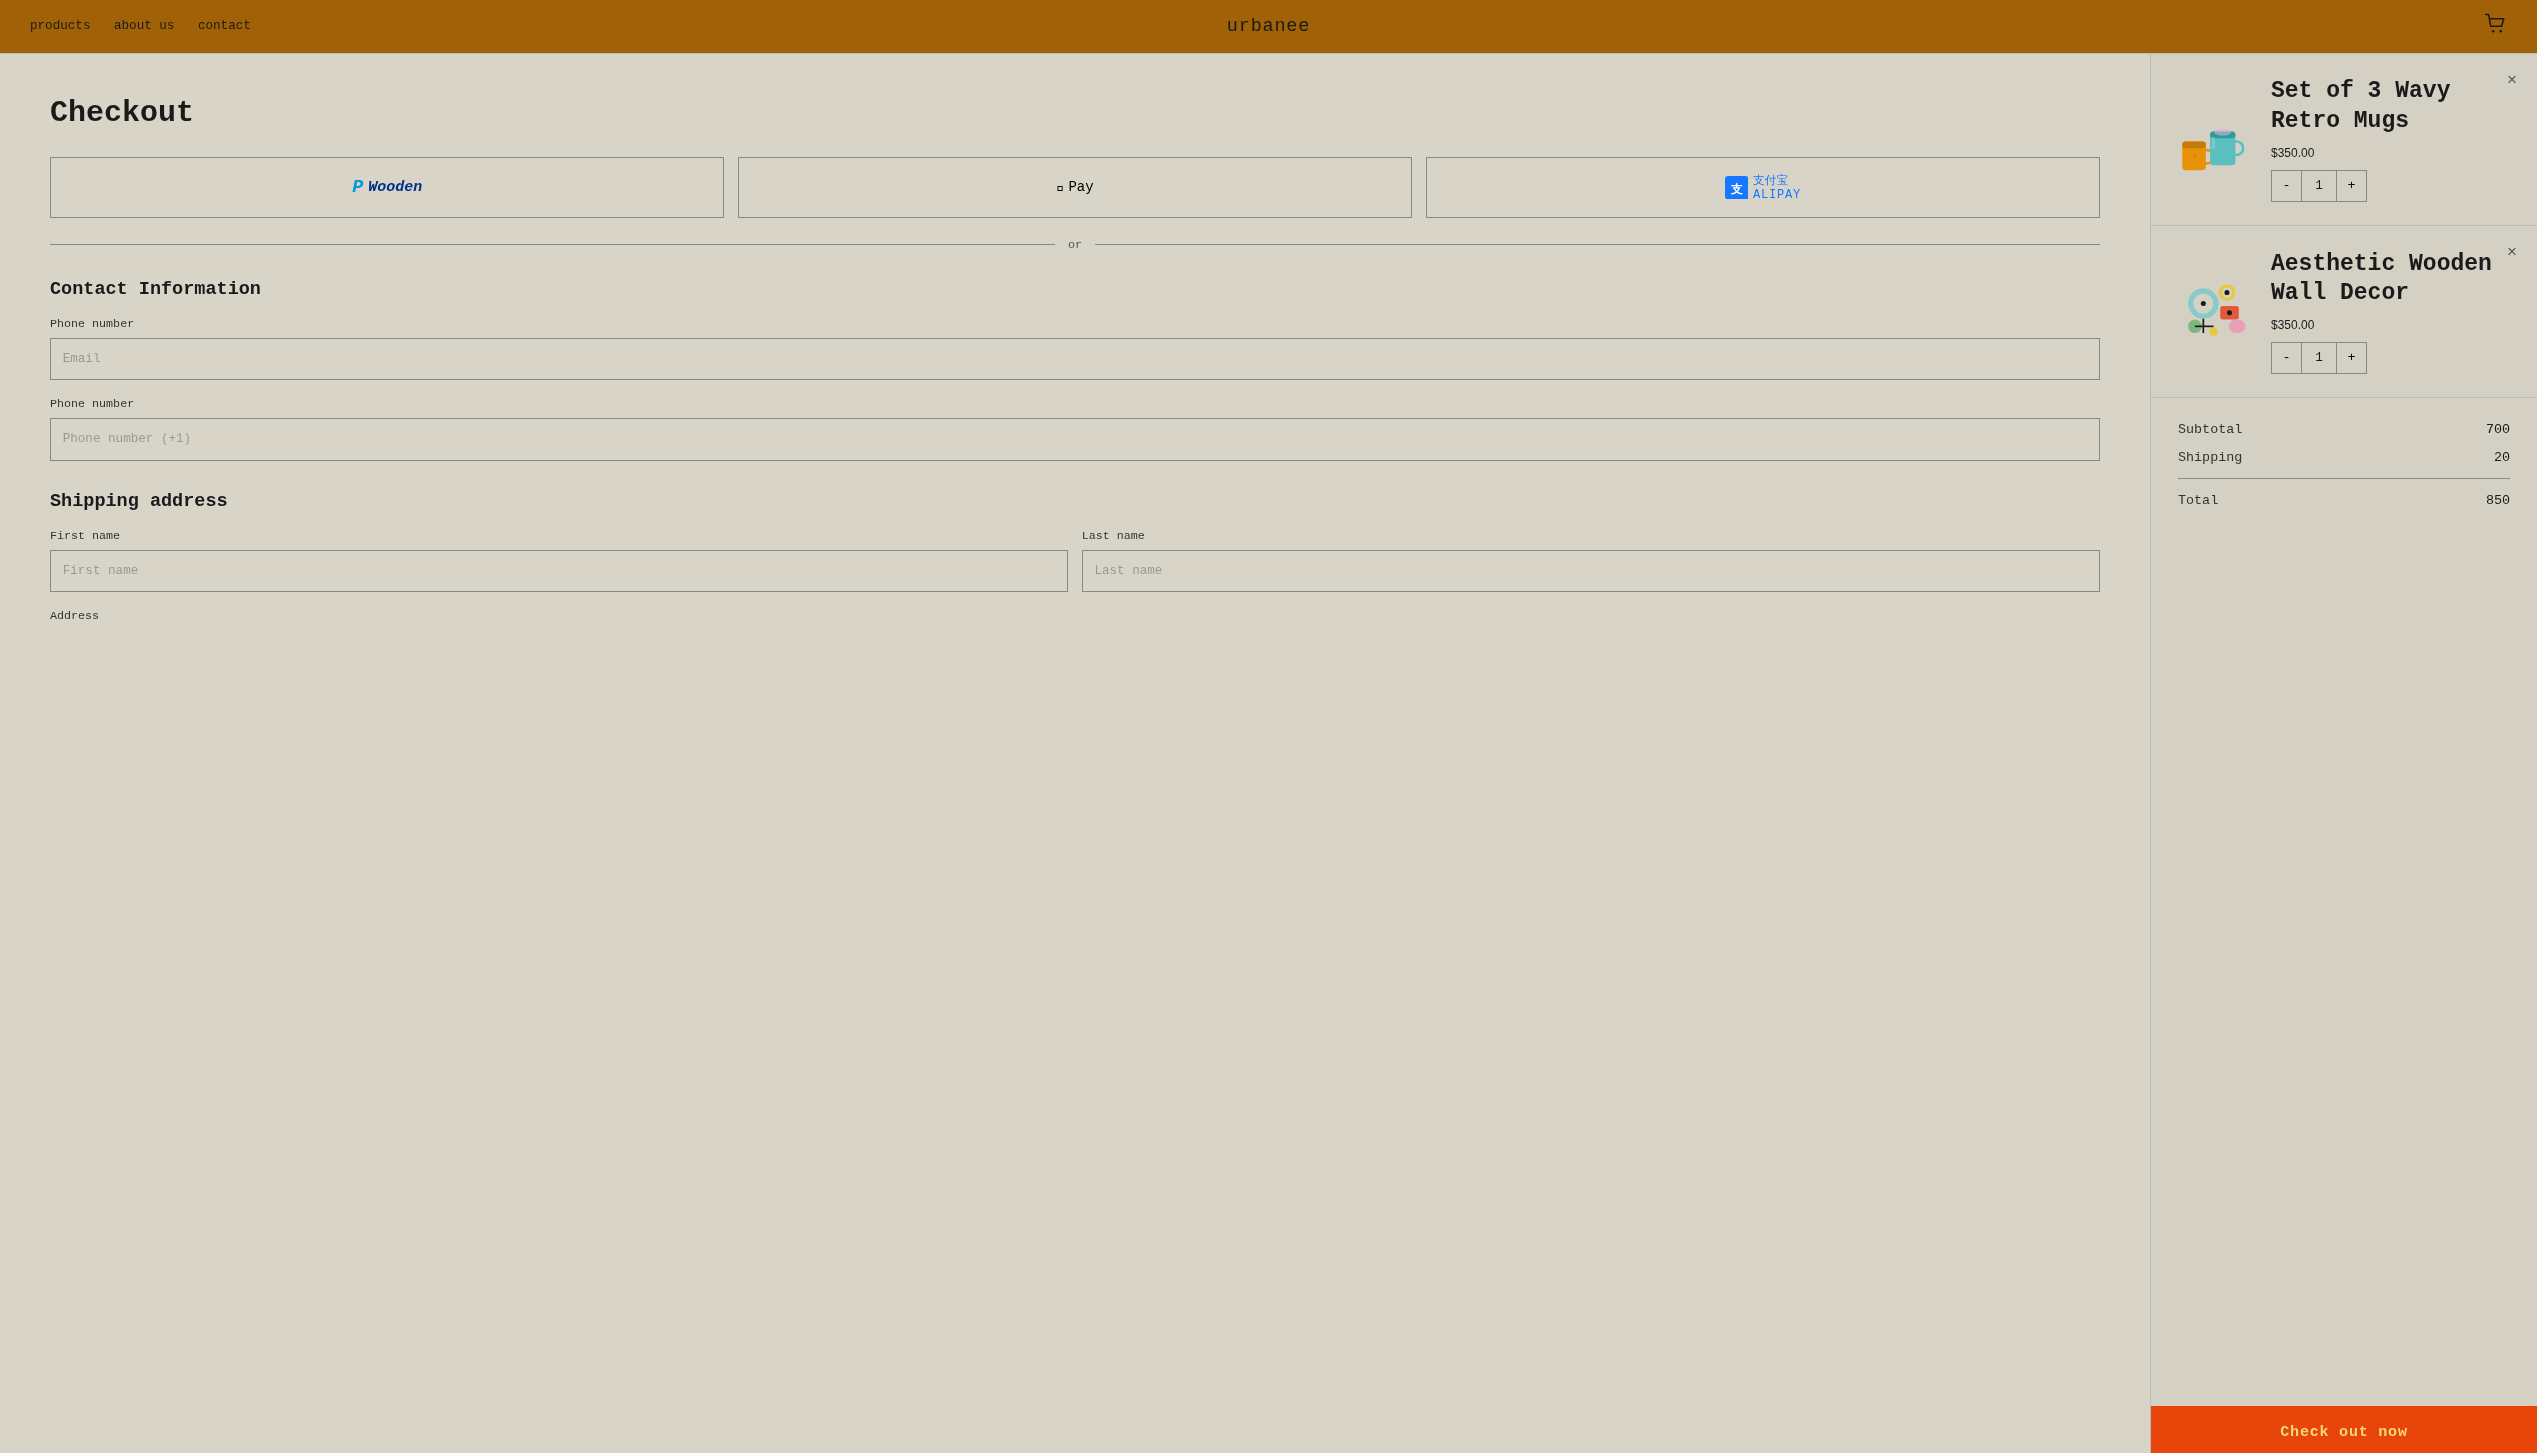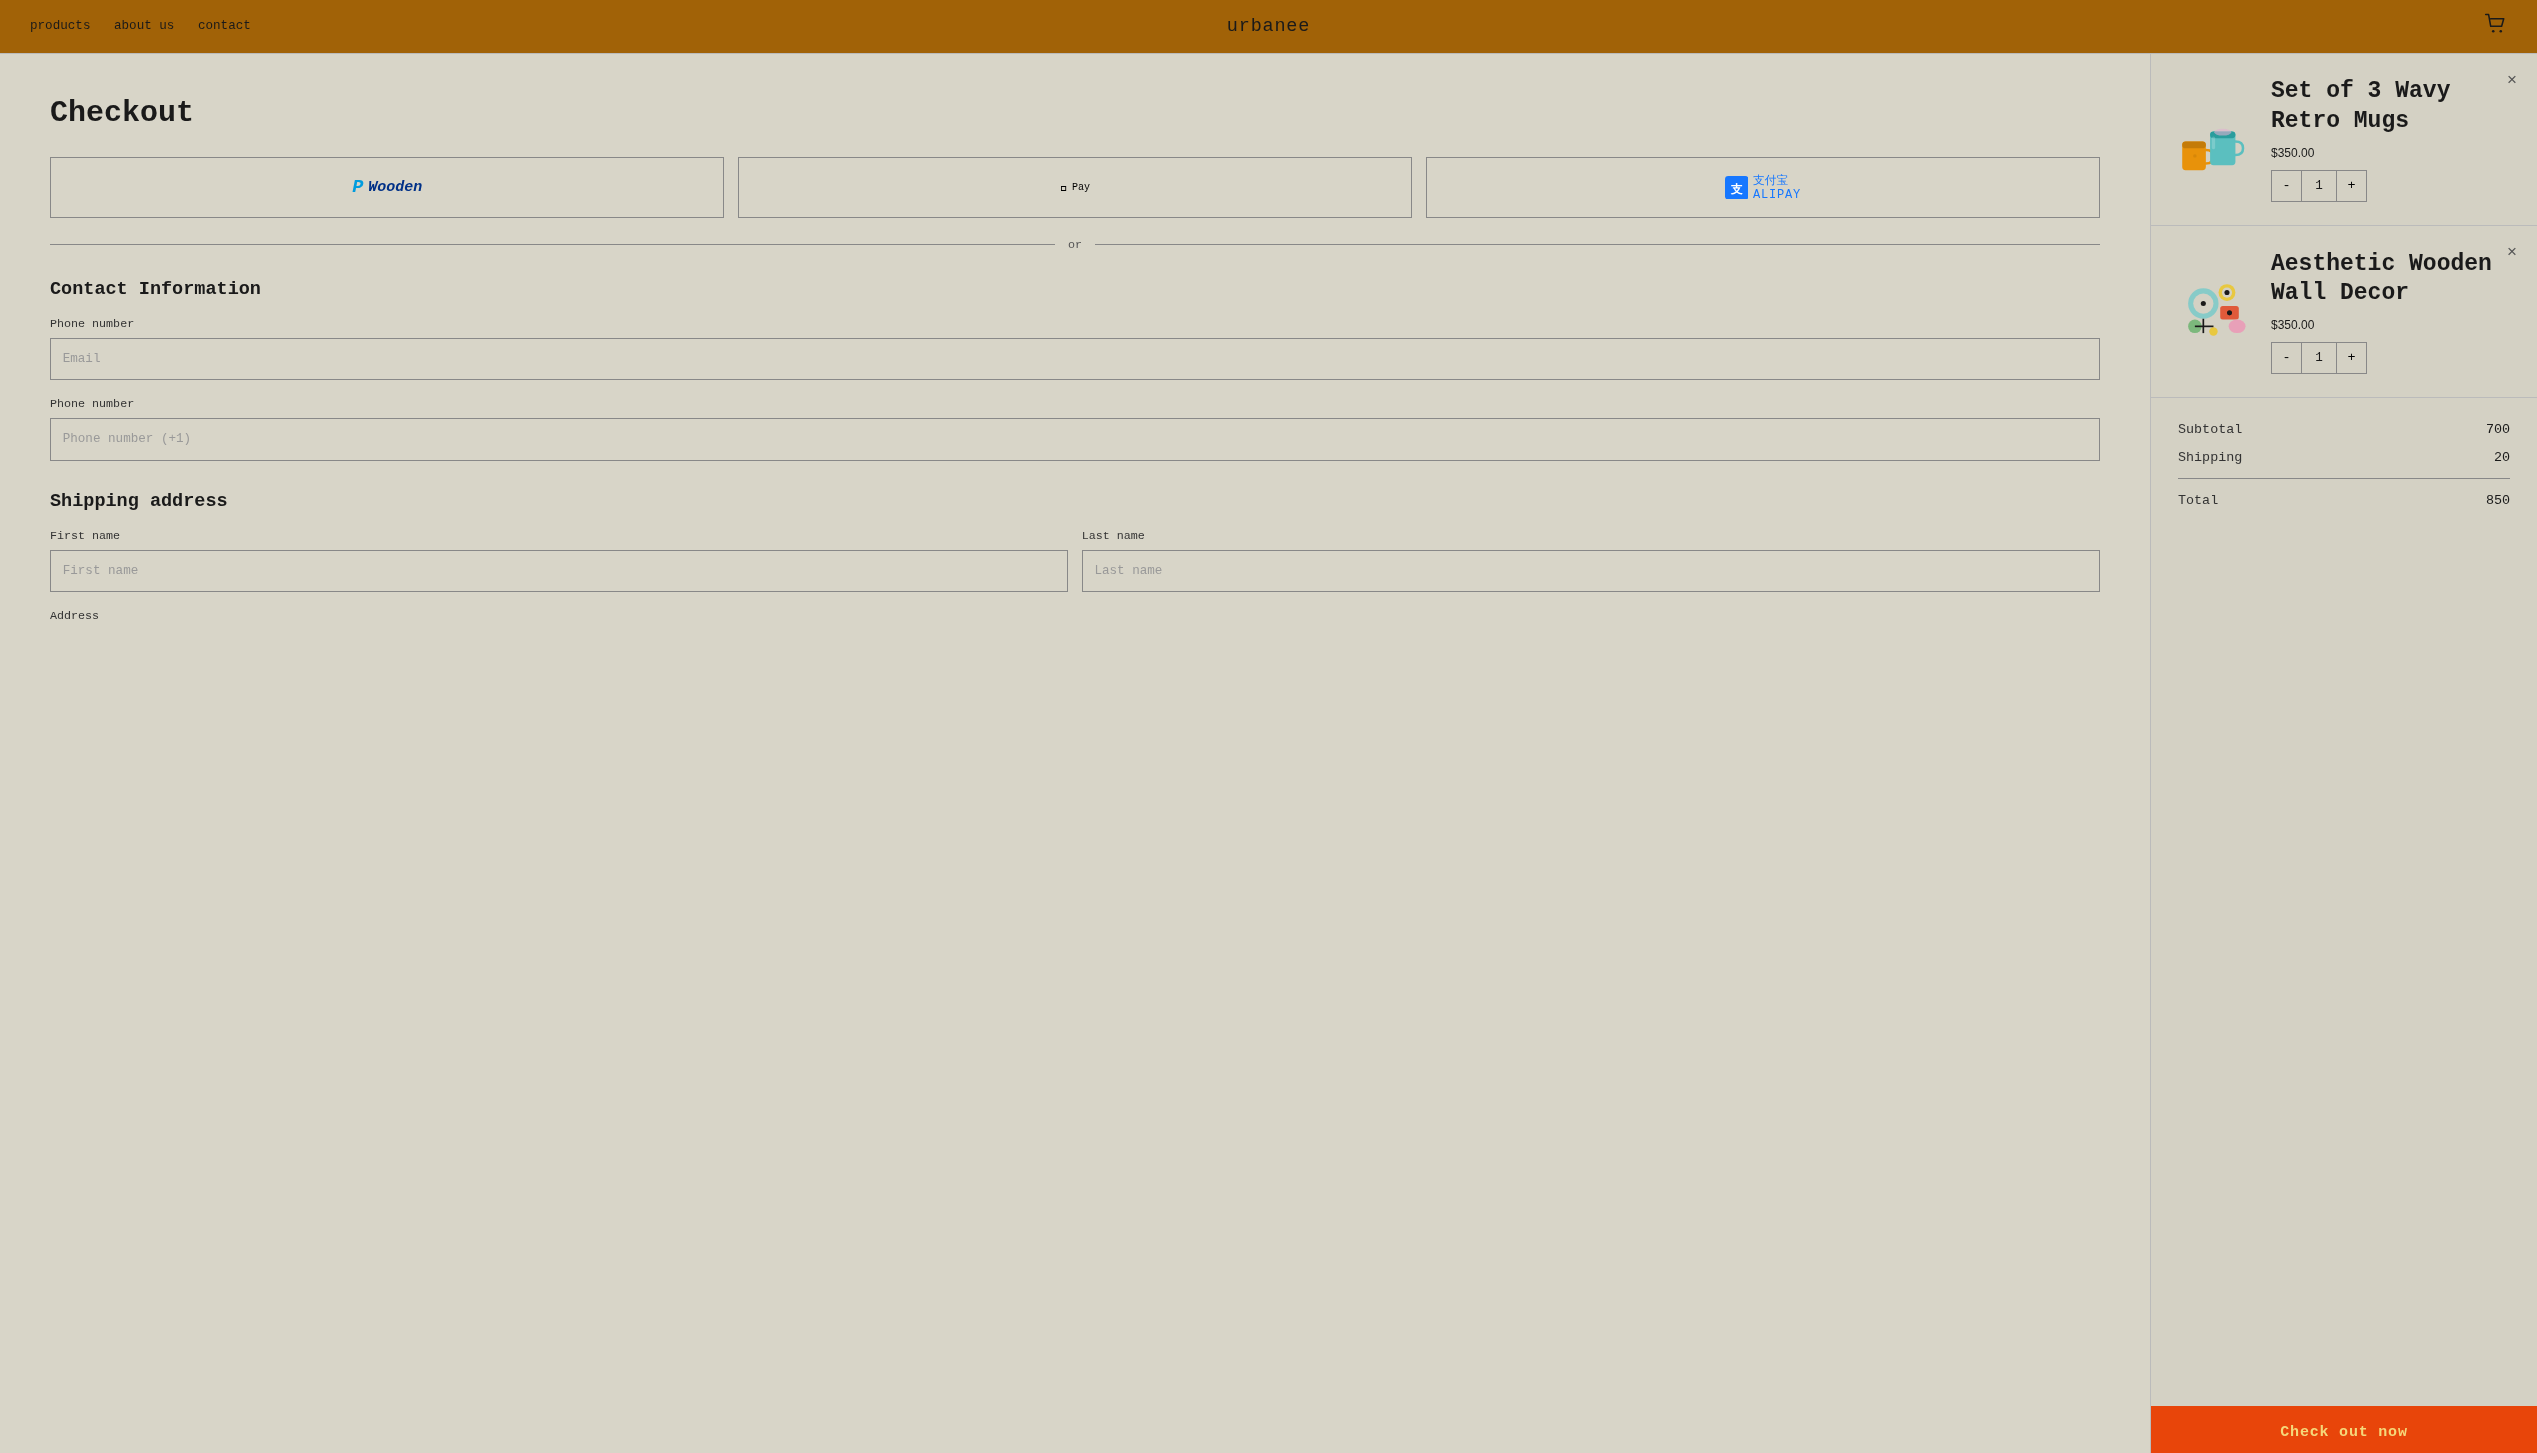--- a/index.html
+++ b/index.html
@@ -364,21 +364,21 @@
 
     <div class="payment-buttons">
       <button class="payment-btn paypal-btn">
         <div class="paypal-logo">
           <span style="font-size:18.5px;font-weight:bold;font-style:italic;color:#009cde;">P</span>
           <span style="font-size:15px;font-weight:bold;font-style:italic;color:#003087;">Wooden</span>
         </div>
       </button>
       <button class="payment-btn">
         <span style="font-size:14.3px;margin-right:3.4px;"></span>
-        <span style="font-size:10px;font-family:'Courier New',monospace;"> Pay</span>
+        <span style="font-size:14px;font-family:'Courier New',monospace;"> Pay</span>
       </button>
       <button class="payment-btn">
         <div class="alipay-logo">
           <svg width="23.5" height="23.5" viewBox="0 0 28 28" style="font-size:18px">
             <rect width="28" height="28" rx="4" fill="#1677ff"></rect>
             <text x="14" y="20" text-anchor="middle" font-size="14" font-weight="bold" fill="white" font-family="sans-serif">支</text>
           </svg>
           <div class="alipay-text-block">
             <span class="alipay-chinese">支付宝</span>
             <span class="alipay-english">ALIPAY</span>

